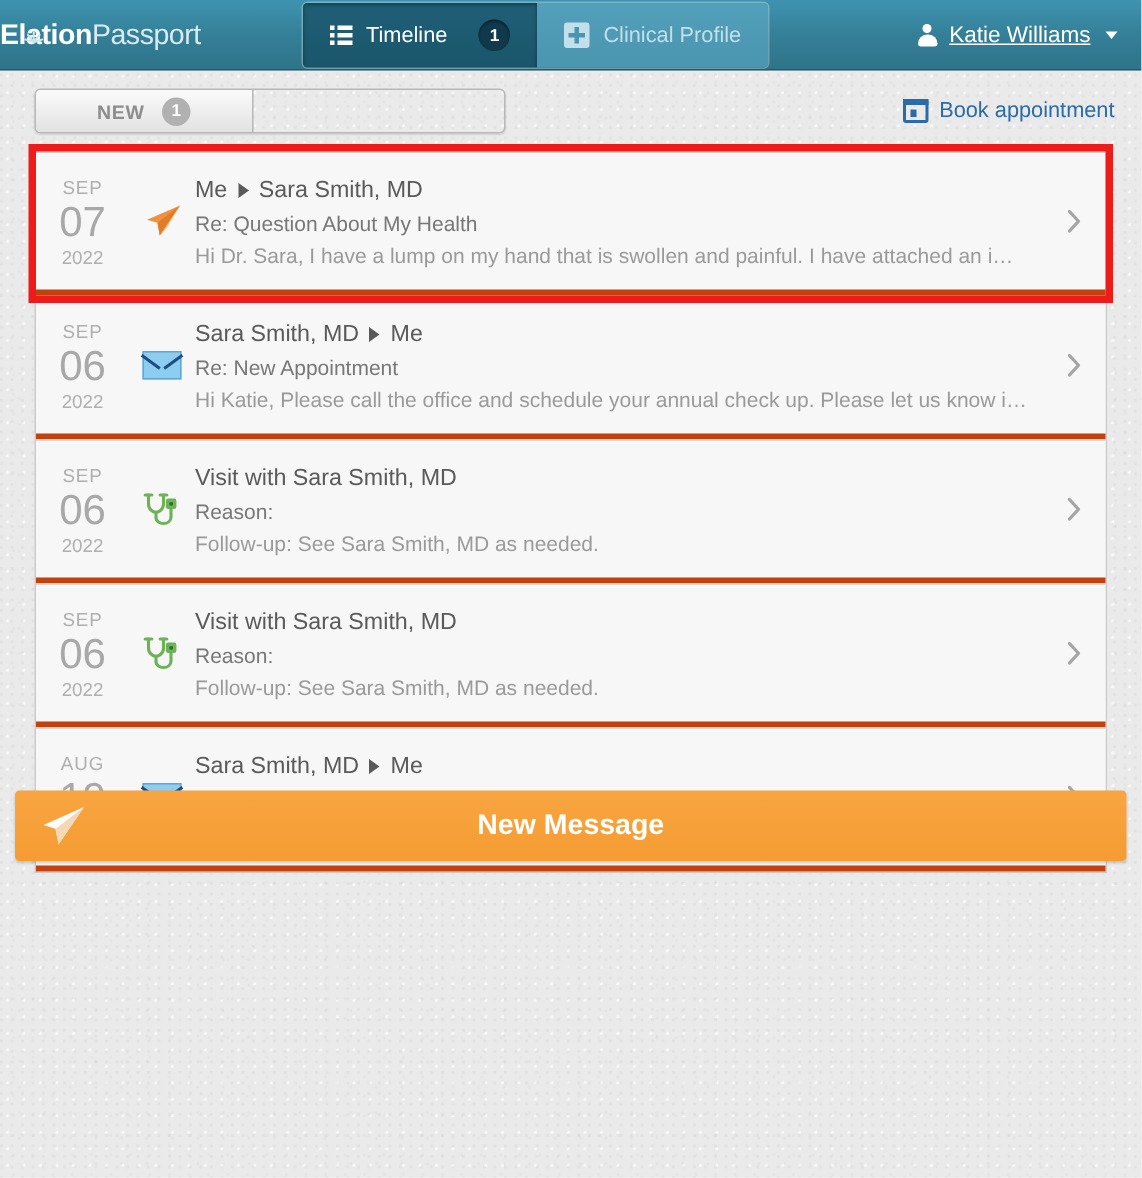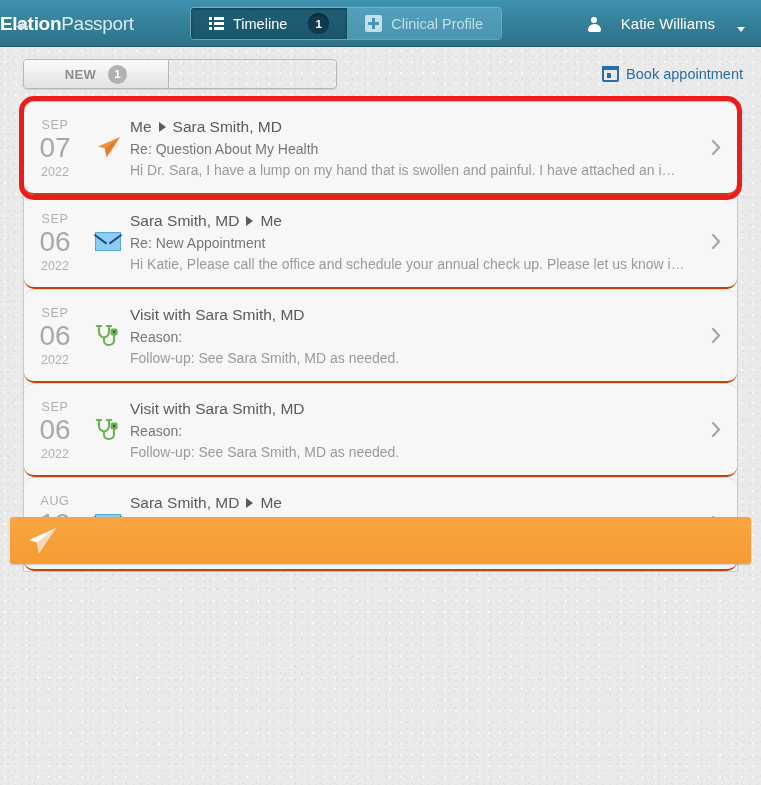--- a/index.html
+++ b/index.html
@@ -69,25 +69,25 @@
     font-size: 19px;
     color: #ffffff;
     letter-spacing: -0.3px;
     white-space: nowrap;
   }
   .logo-text .b { font-weight: bold; }
   .logo-text .l { font-weight: normal; color: #d8ebf2; }
 
   .tabs {
     display: flex;
-    height: 33px;
+    height: 45px;
     border-radius: 4px;
     overflow: hidden;
     border: 1px solid rgba(255,255,255,0.30);
-    margin-left: 2px;
+    margin-left: 13px;
   }
   .tab {
     display: flex;
     align-items: center;
     gap: 9px;
     padding: 0 18px;
     height: 100%;
     font-size: 14.5px;
     cursor: pointer;
     white-space: nowrap;
@@ -150,27 +150,28 @@
     content: "";
     position: absolute;
     background: #4a95af;
   }
   .icon-plusbox:before { left: 7px; top: 3px; width: 3px; height: 11px; }
   .icon-plusbox:after  { left: 3px; top: 7px; width: 11px; height: 3px; }
 
   .user-menu {
     margin-left: auto;
     display: flex;
-    align-items: flex-end;
-    gap: 20px;
+    align-items: center;
+    gap: 8px;
     color: #ffffff;
     font-size: 15px;
     cursor: pointer;
     padding-right: 4px;
     white-space: nowrap;
+    text-decoration: underline;
   }
   .icon-person {
     width: 13px; height: 15px;
     position: relative;
     display: inline-block;
   }
   .icon-person:before {
     content: "";
     position: absolute;
     left: 3.5px; top: 0;
@@ -284,24 +285,23 @@
     border: 1px solid #c9c9c9;
     border-top: none;
     background: #f7f7f7;
   }
   .row {
     display: flex;
     align-items: stretch;
     min-height: 90px;
     background: #f7f7f7;
     border-top: 1px solid #d9d9d9;
-    border-bottom: 2px solid #c2410c;
+    border-bottom: 4px solid #c2410c;
     cursor: pointer;
     position: relative;
-    border-radius: 10px;
   }
   .row:first-child { border-top: 1px solid #c9c9c9; }
 
   .row.highlighted {
     outline: 5px solid #ee1b1b;
     outline-offset: 0;
     z-index: 3;
   }
 
   .date {
@@ -665,16 +665,17 @@
   </div>
 
   <div class="bottombar">
     <div class="newmsg">
       <span class="plane-w">
         <svg width="32" height="30" viewBox="0 0 32 30">
           <polygon points="30,2 3,14 11,16.5 13,27" fill="#ffffff"></polygon>
           <polygon points="30,2 11,16.5 13,27" fill="#f6d9b4"></polygon>
         </svg>
       </span>
+      <span>New Message</span>
     </div>
   </div>
 
 </div>
 
 </body></html>

